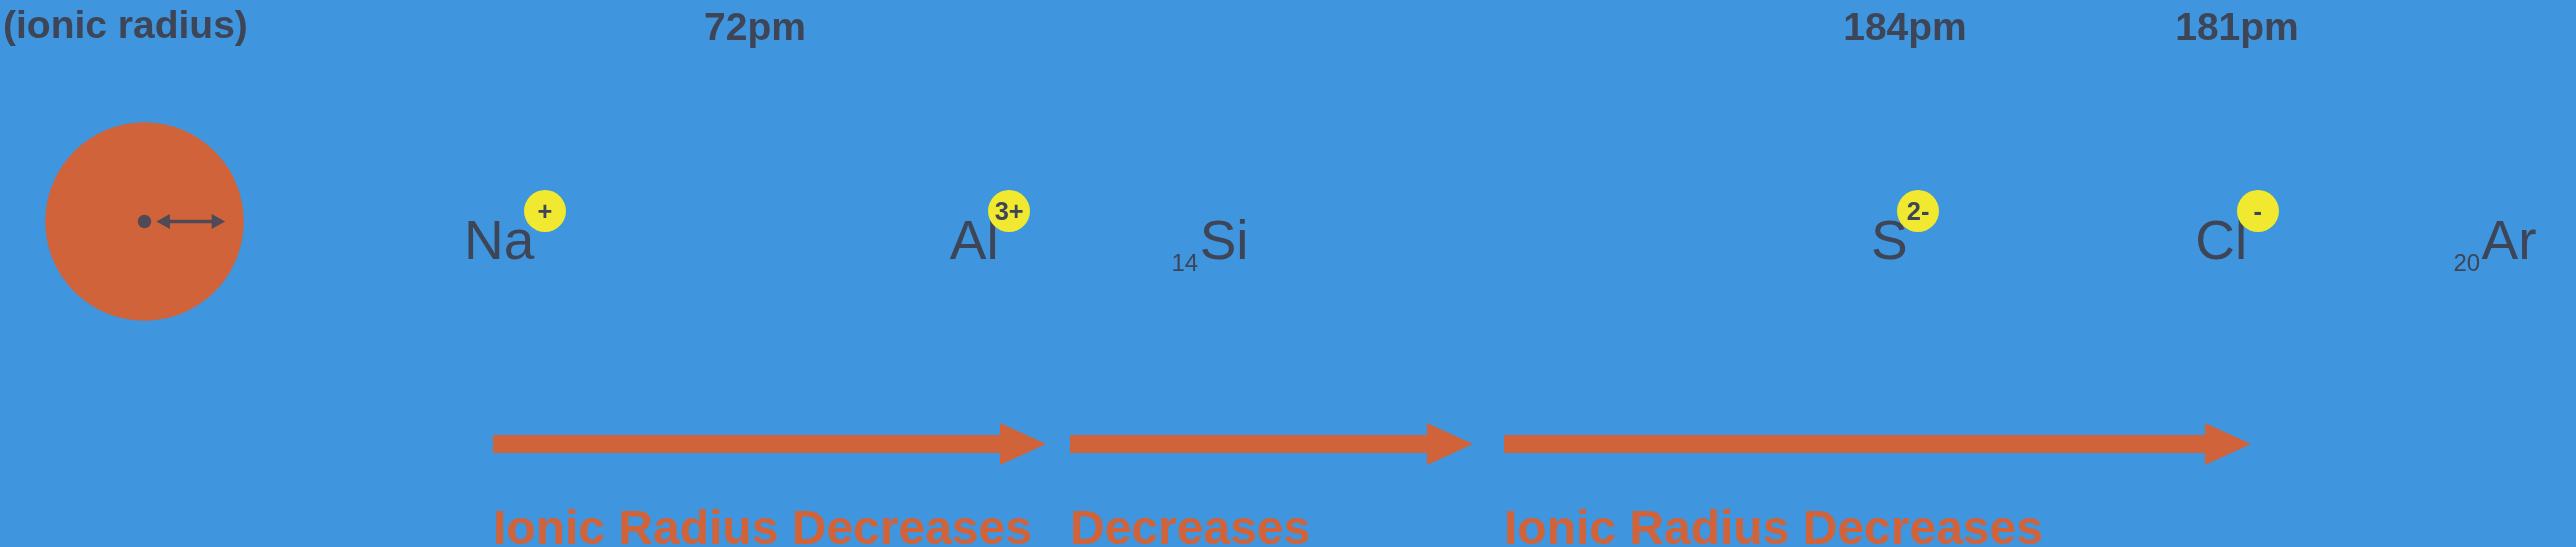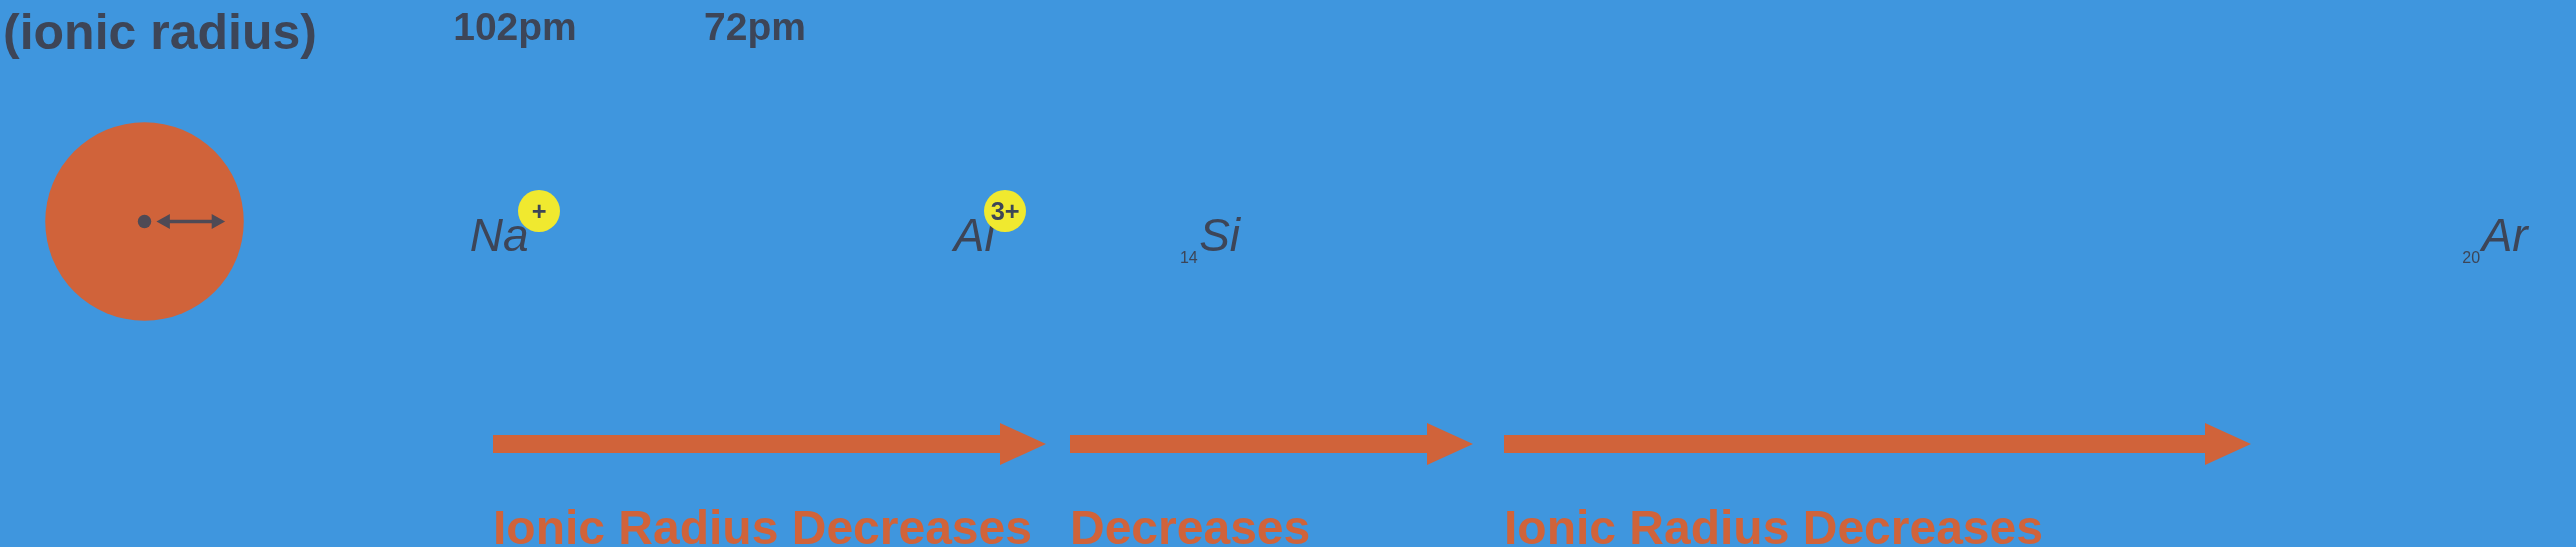--- a/index.html
+++ b/index.html
@@ -15,21 +15,21 @@
     font-family: "Liberation Sans", sans-serif;
   }
   .page {
     position: absolute;
     inset: 0;
   }
   .title {
     position: absolute;
     left: 3px;
     top: 3px;
-    font-size: 50px;
+    font-size: 39px;
     font-weight: bold;
     color: #3d4557;
     white-space: nowrap;
   }
   .ion-illustration {
     position: absolute;
     left: 43px;
     top: 120px;
     width: 203px;
     height: 203px;
@@ -53,27 +53,26 @@
   }
   .symbol-row {
     position: absolute;
     top: 208px;
     left: 0;
     width: 100%;
     white-space: nowrap;
     color: #3d4557;
   }
   .element-symbol {
-    font-size: 46px;
+    font-size: 55px;
     font-weight: normal;
     color: #3d4557;
-    font-style: italic;
   }
   .atomic-number {
-    font-size: 16px;
+    font-size: 24px;
     position: relative;
     top: 12px;
     margin-right: 1.5px;
     color: #3d4557;
   }
   .charge-badge {
     display: inline-flex;
     align-items: center;
     justify-content: center;
     width: 42px;
@@ -126,21 +125,20 @@
 
   <svg class="ion-illustration" viewBox="0 0 272 272" width="203" height="203">
     <circle cx="136" cy="136" r="133" fill="#d0633a"></circle>
     <circle cx="136" cy="136" r="9" fill="#4f4a55"></circle>
     <line x1="164" y1="136" x2="230" y2="136" stroke="#4f4a55" stroke-width="5"></line>
     <path d="M152 136 L170 126 L170 146 Z" fill="#4f4a55"></path>
     <path d="M244 136 L226 126 L226 146 Z" fill="#4f4a55"></path>
   </svg>
 
   <div class="element-col" style="left:403px">
-    <div class="radius-label">102pm</div>
     <div class="symbol-row">
       <span class="element-symbol">Na</span><span class="charge-badge">+</span>
     </div>
   </div>
 
   <div class="element-col" style="left:643px">
     <div class="radius-label">72pm</div>
   </div>
 
   <div class="element-col" style="left:878px">
@@ -149,21 +147,33 @@
     </div>
   </div>
 
   <div class="element-col" style="left:1098px">
     <div class="symbol-row">
       <span class="atomic-number">14</span><span class="element-symbol">Si</span>
     </div>
   </div>
 
 
+  <div class="element-col" style="left:1793px">
+    <div class="radius-label">184pm</div>
+    <div class="symbol-row">
+      <span class="element-symbol">S</span><span class="charge-badge">2-</span>
+    </div>
+  </div>
 
+  <div class="element-col" style="left:2125px">
+    <div class="radius-label">181pm</div>
+    <div class="symbol-row">
+      <span class="element-symbol">Cl</span><span class="charge-badge">-</span>
+    </div>
+  </div>
 
   <div class="element-col" style="left:2383px">
     <div class="symbol-row">
       <span class="atomic-number">20</span><span class="element-symbol">Ar</span>
     </div>
   </div>
 
   <div class="trend-arrow" style="left:493px; width:553px">
     <div class="shaft"></div>
     <div class="head"></div>

